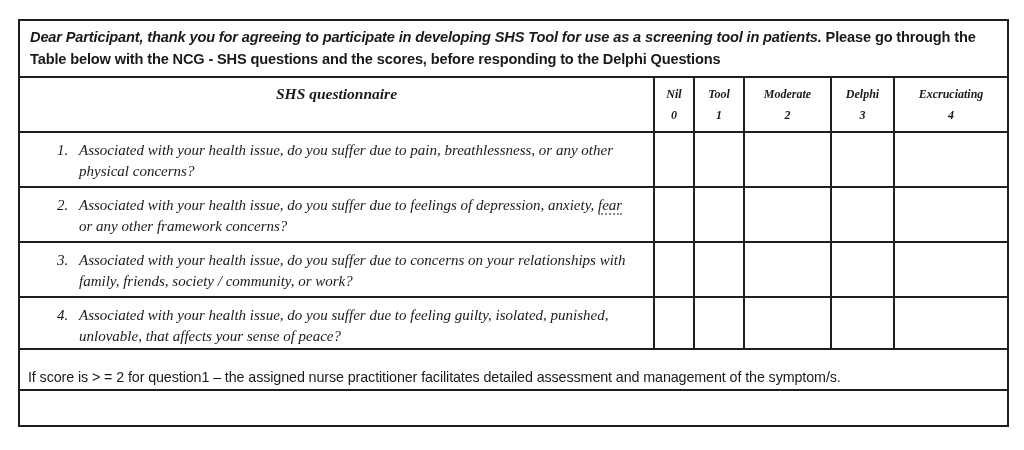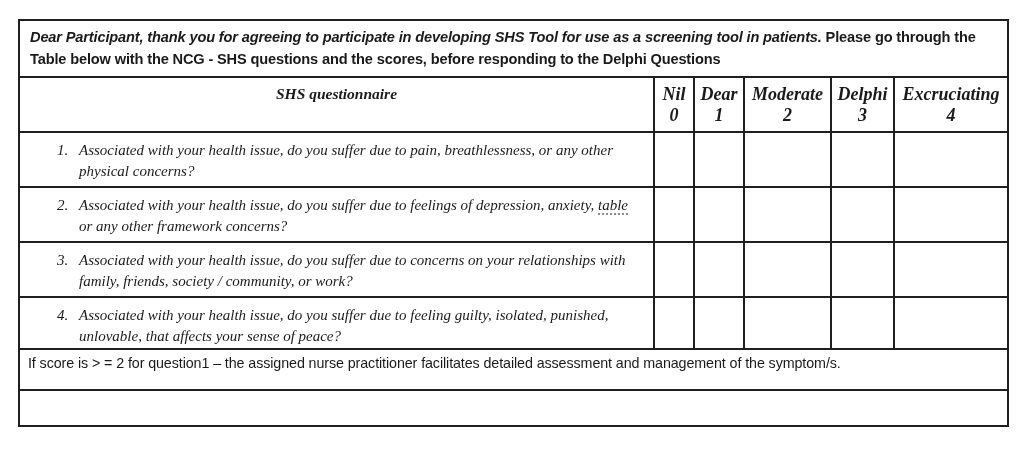--- a/index.html
+++ b/index.html
@@ -38,40 +38,40 @@
   }
   .cell.nr { border-right: none; }
 
   .hq {
     font-family: "Liberation Serif", serif;
     font-weight: bold; font-style: italic; font-size: 15.5px;
     text-align: center; padding-top: 7px;
   }
   .hc {
     font-family: "Liberation Serif", serif;
-    font-weight: bold; font-style: italic; font-size: 18px;
+    font-weight: bold; font-style: italic; font-size: 12px;
     text-align: center; padding-top: 6px; line-height: 21px;
   }
   .hc span { display: block; }
 
   .qcell {
     display: flex; align-items: flex-start;
     padding: 7px 6px 0 37px;
     font-family: "Liberation Serif", serif;
     font-style: italic; font-size: 15px; line-height: 21px;
   }
   .qnum { flex: 0 0 22px; }
   .qtext { flex: 1; padding-right: 8px; }
   .dotted-ul { border-bottom: 2px dotted #8a8a8a; }
 
   
   .notes {
     flex: 0 0 41px;
     border-bottom: 2px solid #1f1f1f;
-    padding: 4px 8px 0 8px;
+    padding: 18px 8px 0 8px;
     font-family: "Liberation Sans", sans-serif;
     font-size: 14.3px; line-height: 19.5px;
     letter-spacing: -0.1px;
   }
   .delphi {
     flex: 1 1 auto;
     padding: 1px 8px 0 8px;
     font-family: "Liberation Sans", sans-serif;
     font-size: 14.3px; line-height: 18px;
     letter-spacing: -0.1px;
@@ -87,21 +87,21 @@
   </div>
 
   <div class="tbl">
 
     <div class="cell hq">SHS questionnaire</div>
     <div class="cell hc">
       <span>Nil</span>
       <span>0</span>
     </div>
     <div class="cell hc">
-      <span>Dear</span>
+      <span>Tool</span>
       <span>1</span>
     </div>
     <div class="cell hc">
       <span>Moderate</span>
       <span>2</span>
     </div>
     <div class="cell hc">
       <span>Delphi</span>
       <span>3</span>
     </div>
@@ -115,21 +115,21 @@
       <span class="qtext"><span>Associated with your health issue, do you suffer due to pain, breathlessness, or any other physical concerns?</span><span class="dotted-ul"></span><span></span></span>
     </div>
     <div class="cell"></div>
     <div class="cell"></div>
     <div class="cell"></div>
     <div class="cell"></div>
     <div class="cell nr"></div>
 
     <div class="cell qcell">
       <span class="qnum">2.</span>
-      <span class="qtext"><span>Associated with your health issue, do you suffer due to feelings of depression, anxiety, </span><span class="dotted-ul">table</span><span> or any other framework concerns?</span></span>
+      <span class="qtext"><span>Associated with your health issue, do you suffer due to feelings of depression, anxiety, </span><span class="dotted-ul">fear</span><span> or any other framework concerns?</span></span>
     </div>
     <div class="cell"></div>
     <div class="cell"></div>
     <div class="cell"></div>
     <div class="cell"></div>
     <div class="cell nr"></div>
 
     <div class="cell qcell">
       <span class="qnum">3.</span>
       <span class="qtext"><span>Associated with your health issue, do you suffer due to concerns on your relationships with family, friends, society / community, or work?</span><span class="dotted-ul"></span><span></span></span>

